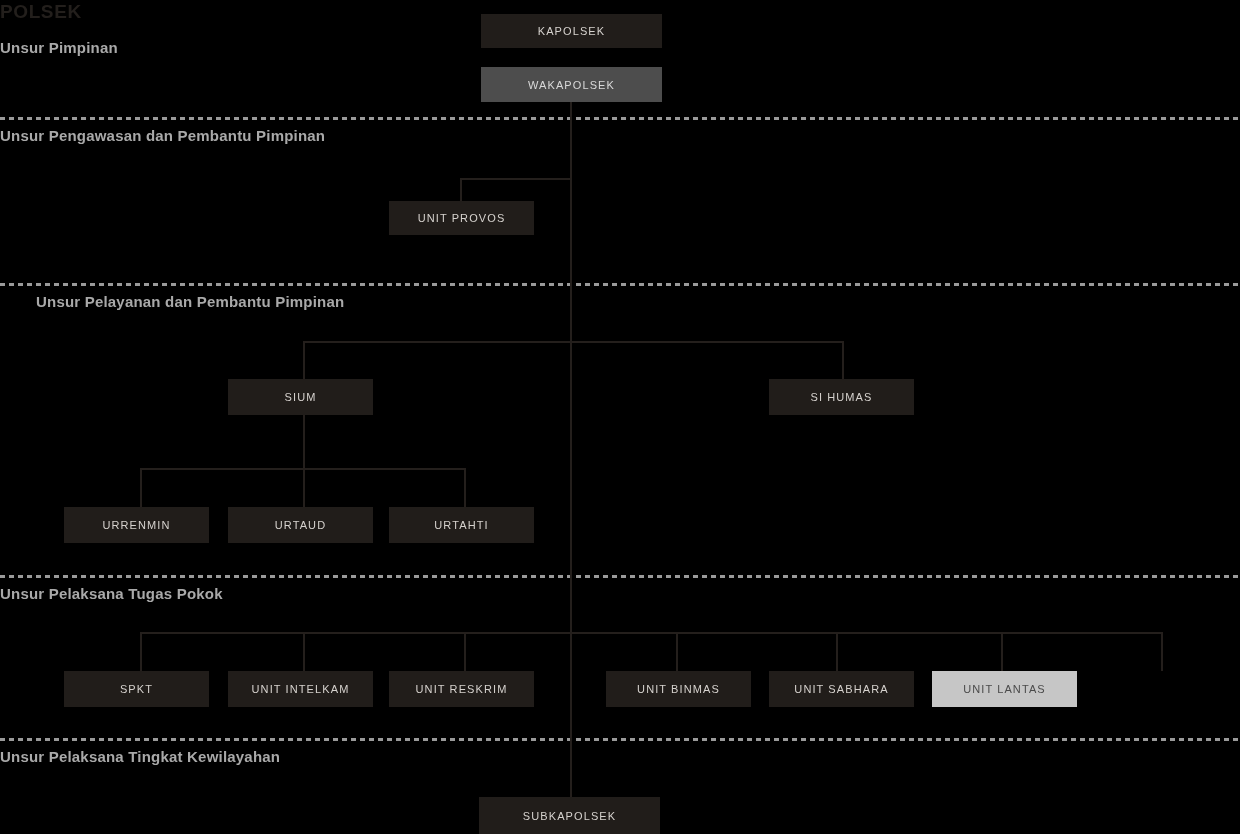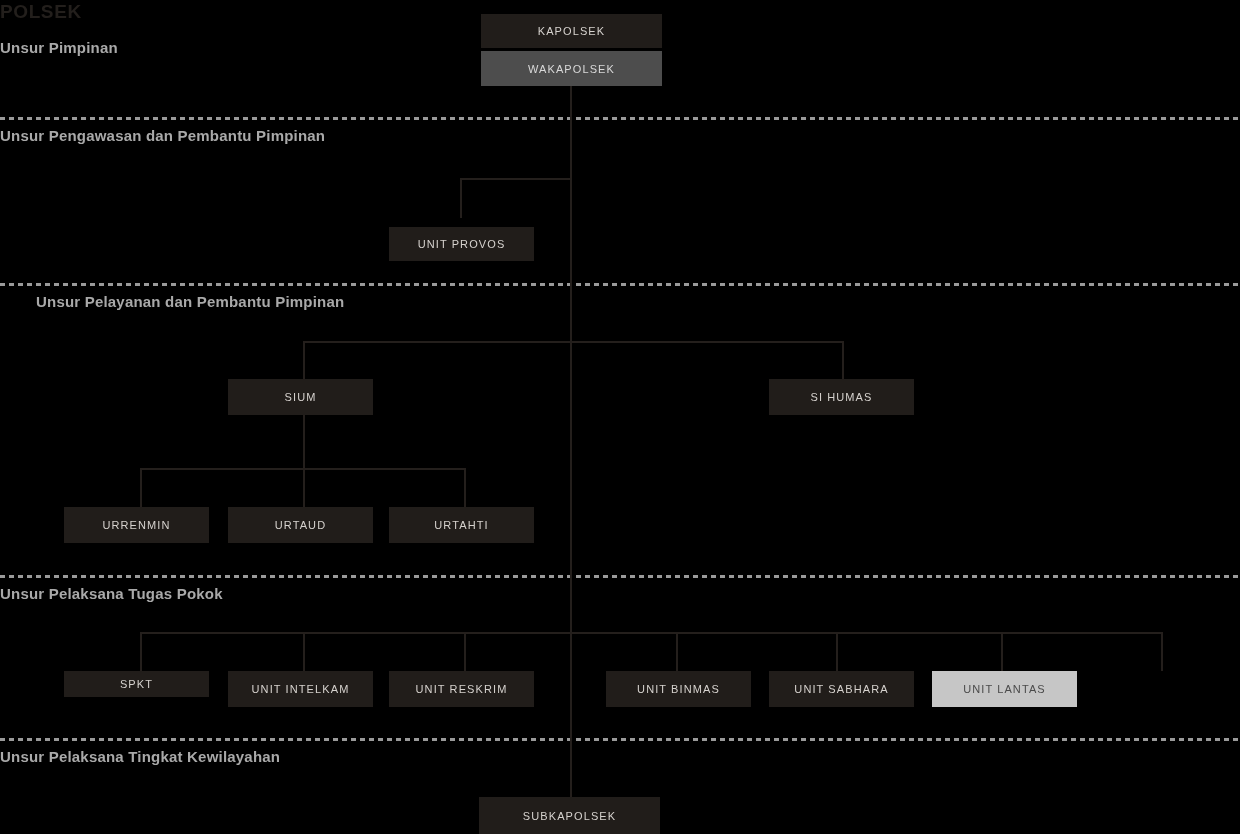--- a/index.html
+++ b/index.html
@@ -73,20 +73,21 @@
     letter-spacing: 1.1px;
     white-space: nowrap;
   }
   .node.dark {
     background: #211d1a;
     color: #d6d2ce;
   }
   .node.mid {
     background: #4d4d4d;
     color: #d9d9d9;
+    margin-top: 16px;
   }
   .node.light {
     background: #c6c6c6;
     color: #4a4a4a;
   }
 </style>
 </head>
 <body>
 
 <div id="chart-root">
@@ -115,21 +116,21 @@
 
   <div class="node dark" style="left:481px; top:14px; width:181px; height:34px;">
     <span>KAPOLSEK</span>
   </div>
   <div class="node mid" style="left:481px; top:51px; width:181px; height:35px;">
     <span>WAKAPOLSEK</span>
   </div>
 
   <div class="line-h" style="left:460px; top:178px; width:111px;"></div>
   <div class="line-v" style="left:460px; top:178px; height:40px;"></div>
-  <div class="node dark" style="left:389px; top:227px; width:145px; height:34px;">
+  <div class="node dark" style="left:389px; top:201px; width:145px; height:34px;">
     <span>UNIT PROVOS</span>
   </div>
 
   <div class="line-h" style="left:303px; top:341px; width:541px;"></div>
   <div class="line-v" style="left:303px; top:341px; height:39px;"></div>
   <div class="line-v" style="left:842px; top:341px; height:39px;"></div>
 
   <div class="node dark" style="left:769px; top:379px; width:145px; height:36px;">
     <span>SI HUMAS</span>
   </div>
@@ -155,21 +156,21 @@
 
   <div class="line-h" style="left:140px; top:632px; width:1022px;"></div>
   <div class="line-v" style="left:140px;  top:632px; height:39px;"></div>
   <div class="line-v" style="left:303px;  top:632px; height:39px;"></div>
   <div class="line-v" style="left:464px;  top:632px; height:39px;"></div>
   <div class="line-v" style="left:676px;  top:632px; height:39px;"></div>
   <div class="line-v" style="left:836px;  top:632px; height:39px;"></div>
   <div class="line-v" style="left:1001px; top:632px; height:39px;"></div>
   <div class="line-v" style="left:1161px; top:632px; height:39px;"></div>
 
-  <div class="node dark" style="left:64px;  top:671px; width:145px; height:26px;">
+  <div class="node dark" style="left:64px;  top:671px; width:145px; height:36px;">
     <span>SPKT</span>
   </div>
   <div class="node dark" style="left:228px; top:671px; width:145px; height:36px;">
     <span>UNIT INTELKAM</span>
   </div>
   <div class="node dark" style="left:389px; top:671px; width:145px; height:36px;">
     <span>UNIT RESKRIM</span>
   </div>
   <div class="node dark" style="left:606px; top:671px; width:145px; height:36px;">
     <span>UNIT BINMAS</span>

